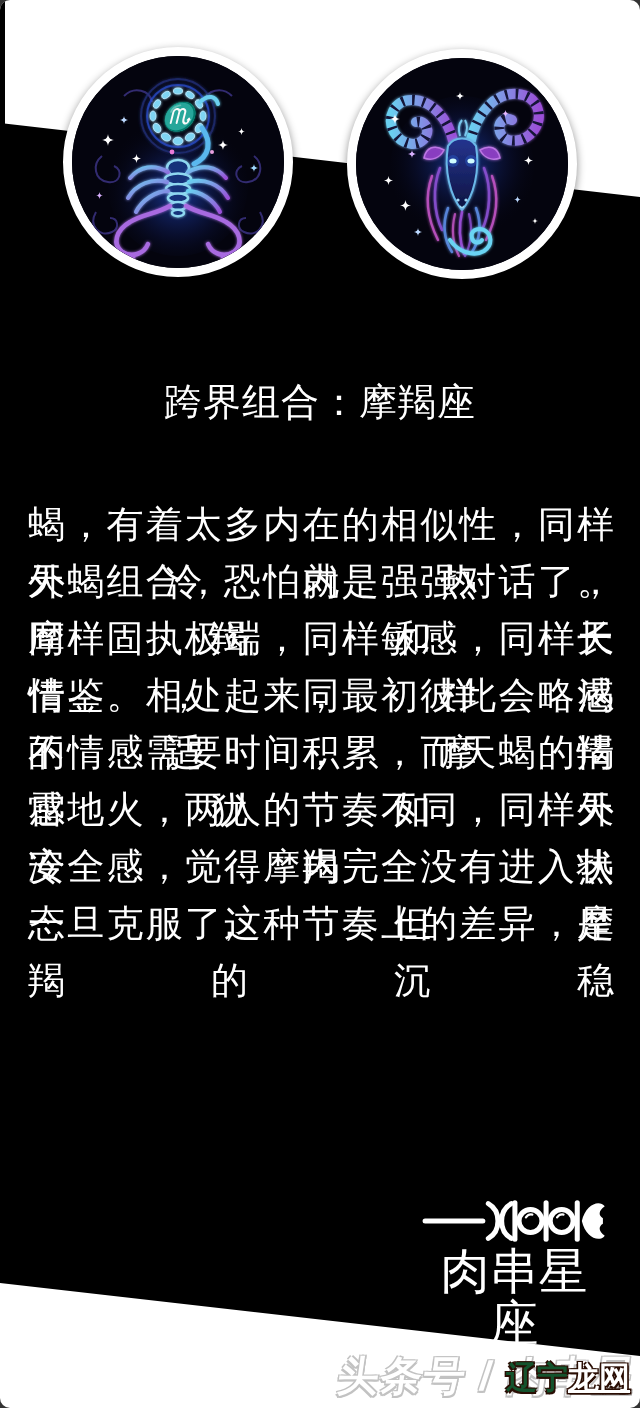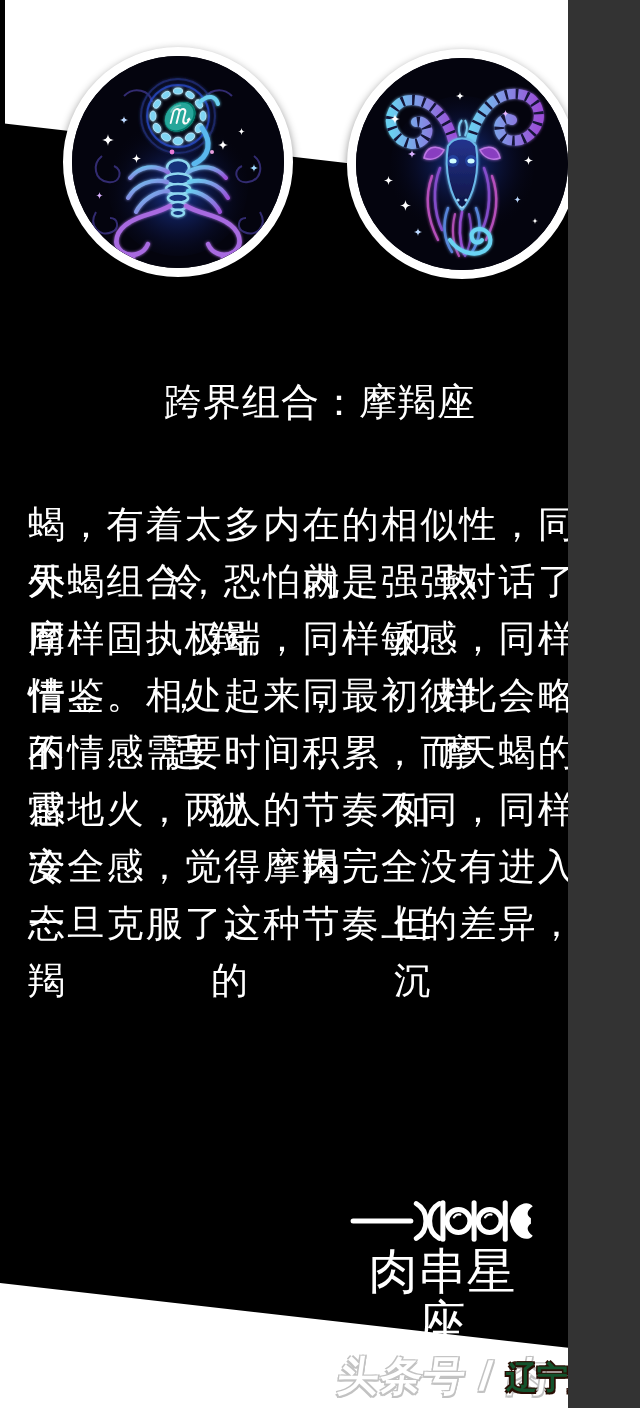--- a/index.html
+++ b/index.html
@@ -1,17 +1,17 @@
 <!DOCTYPE html>
 <html><head>
 <meta charset="utf-8">
 <style>
   html,body{margin:0;padding:0;background:#333;}
-  .page{position:relative;width:568px;height:1408px;background:#ffffff;overflow:hidden;
-        font-family:"Liberation Sans","DejaVu Sans",sans-serif;}
+  .page{position:relative;width:640px;height:1408px;background:#ffffff;overflow:hidden;
+        font-family:"Liberation Sans","DejaVu Sans",sans-serif;border-radius:10px;}
   
   .black-panel{position:absolute;left:0;top:0;width:640px;height:1408px;background:#000;
         clip-path:polygon(0 123px,640px 197px,640px 1356px,0 1283px);}
   .strip-topleft{position:absolute;left:0;top:0;width:5px;height:126px;background:#000;}
   
   .zodiac{position:absolute;width:212px;height:212px;border-radius:50%;border:9px solid #ffffff;
         background:#04040e;overflow:hidden;box-shadow:0 3px 8px rgba(0,0,0,.45);}
   .zleft{left:63px;top:47px;}
   .zright{left:347px;top:49px;}
   .zodiac svg{display:block;width:212px;height:212px;}

